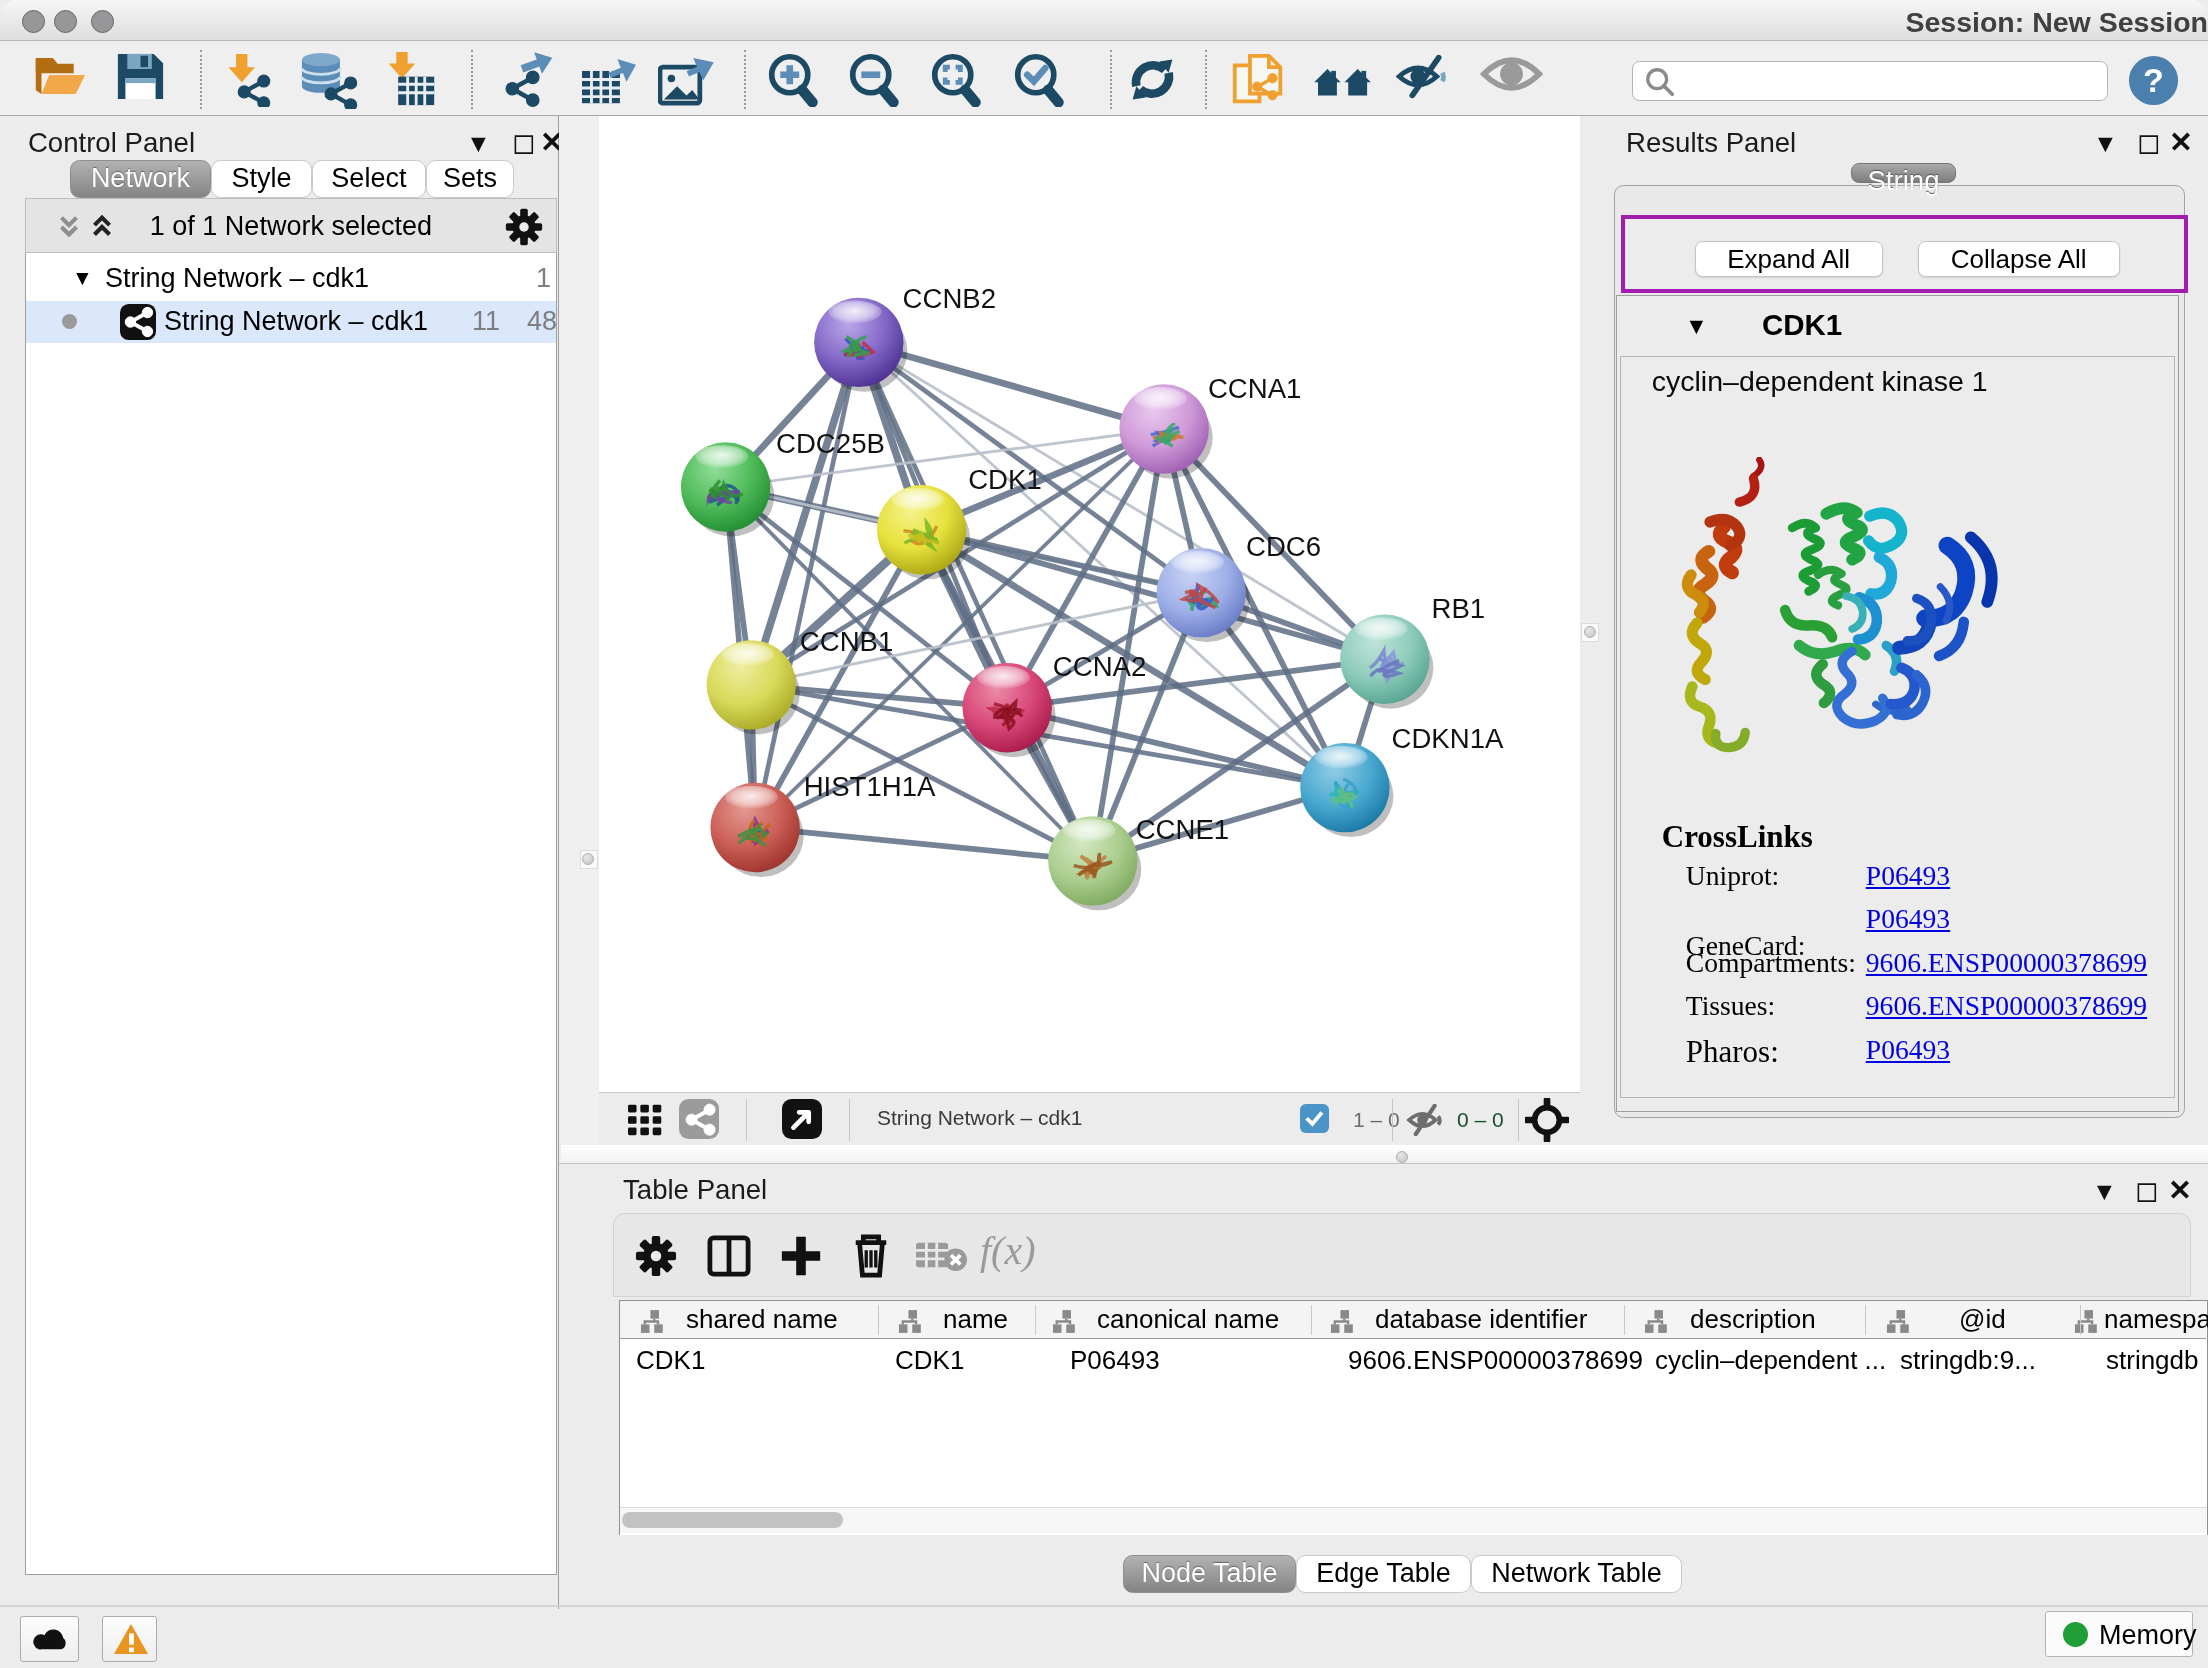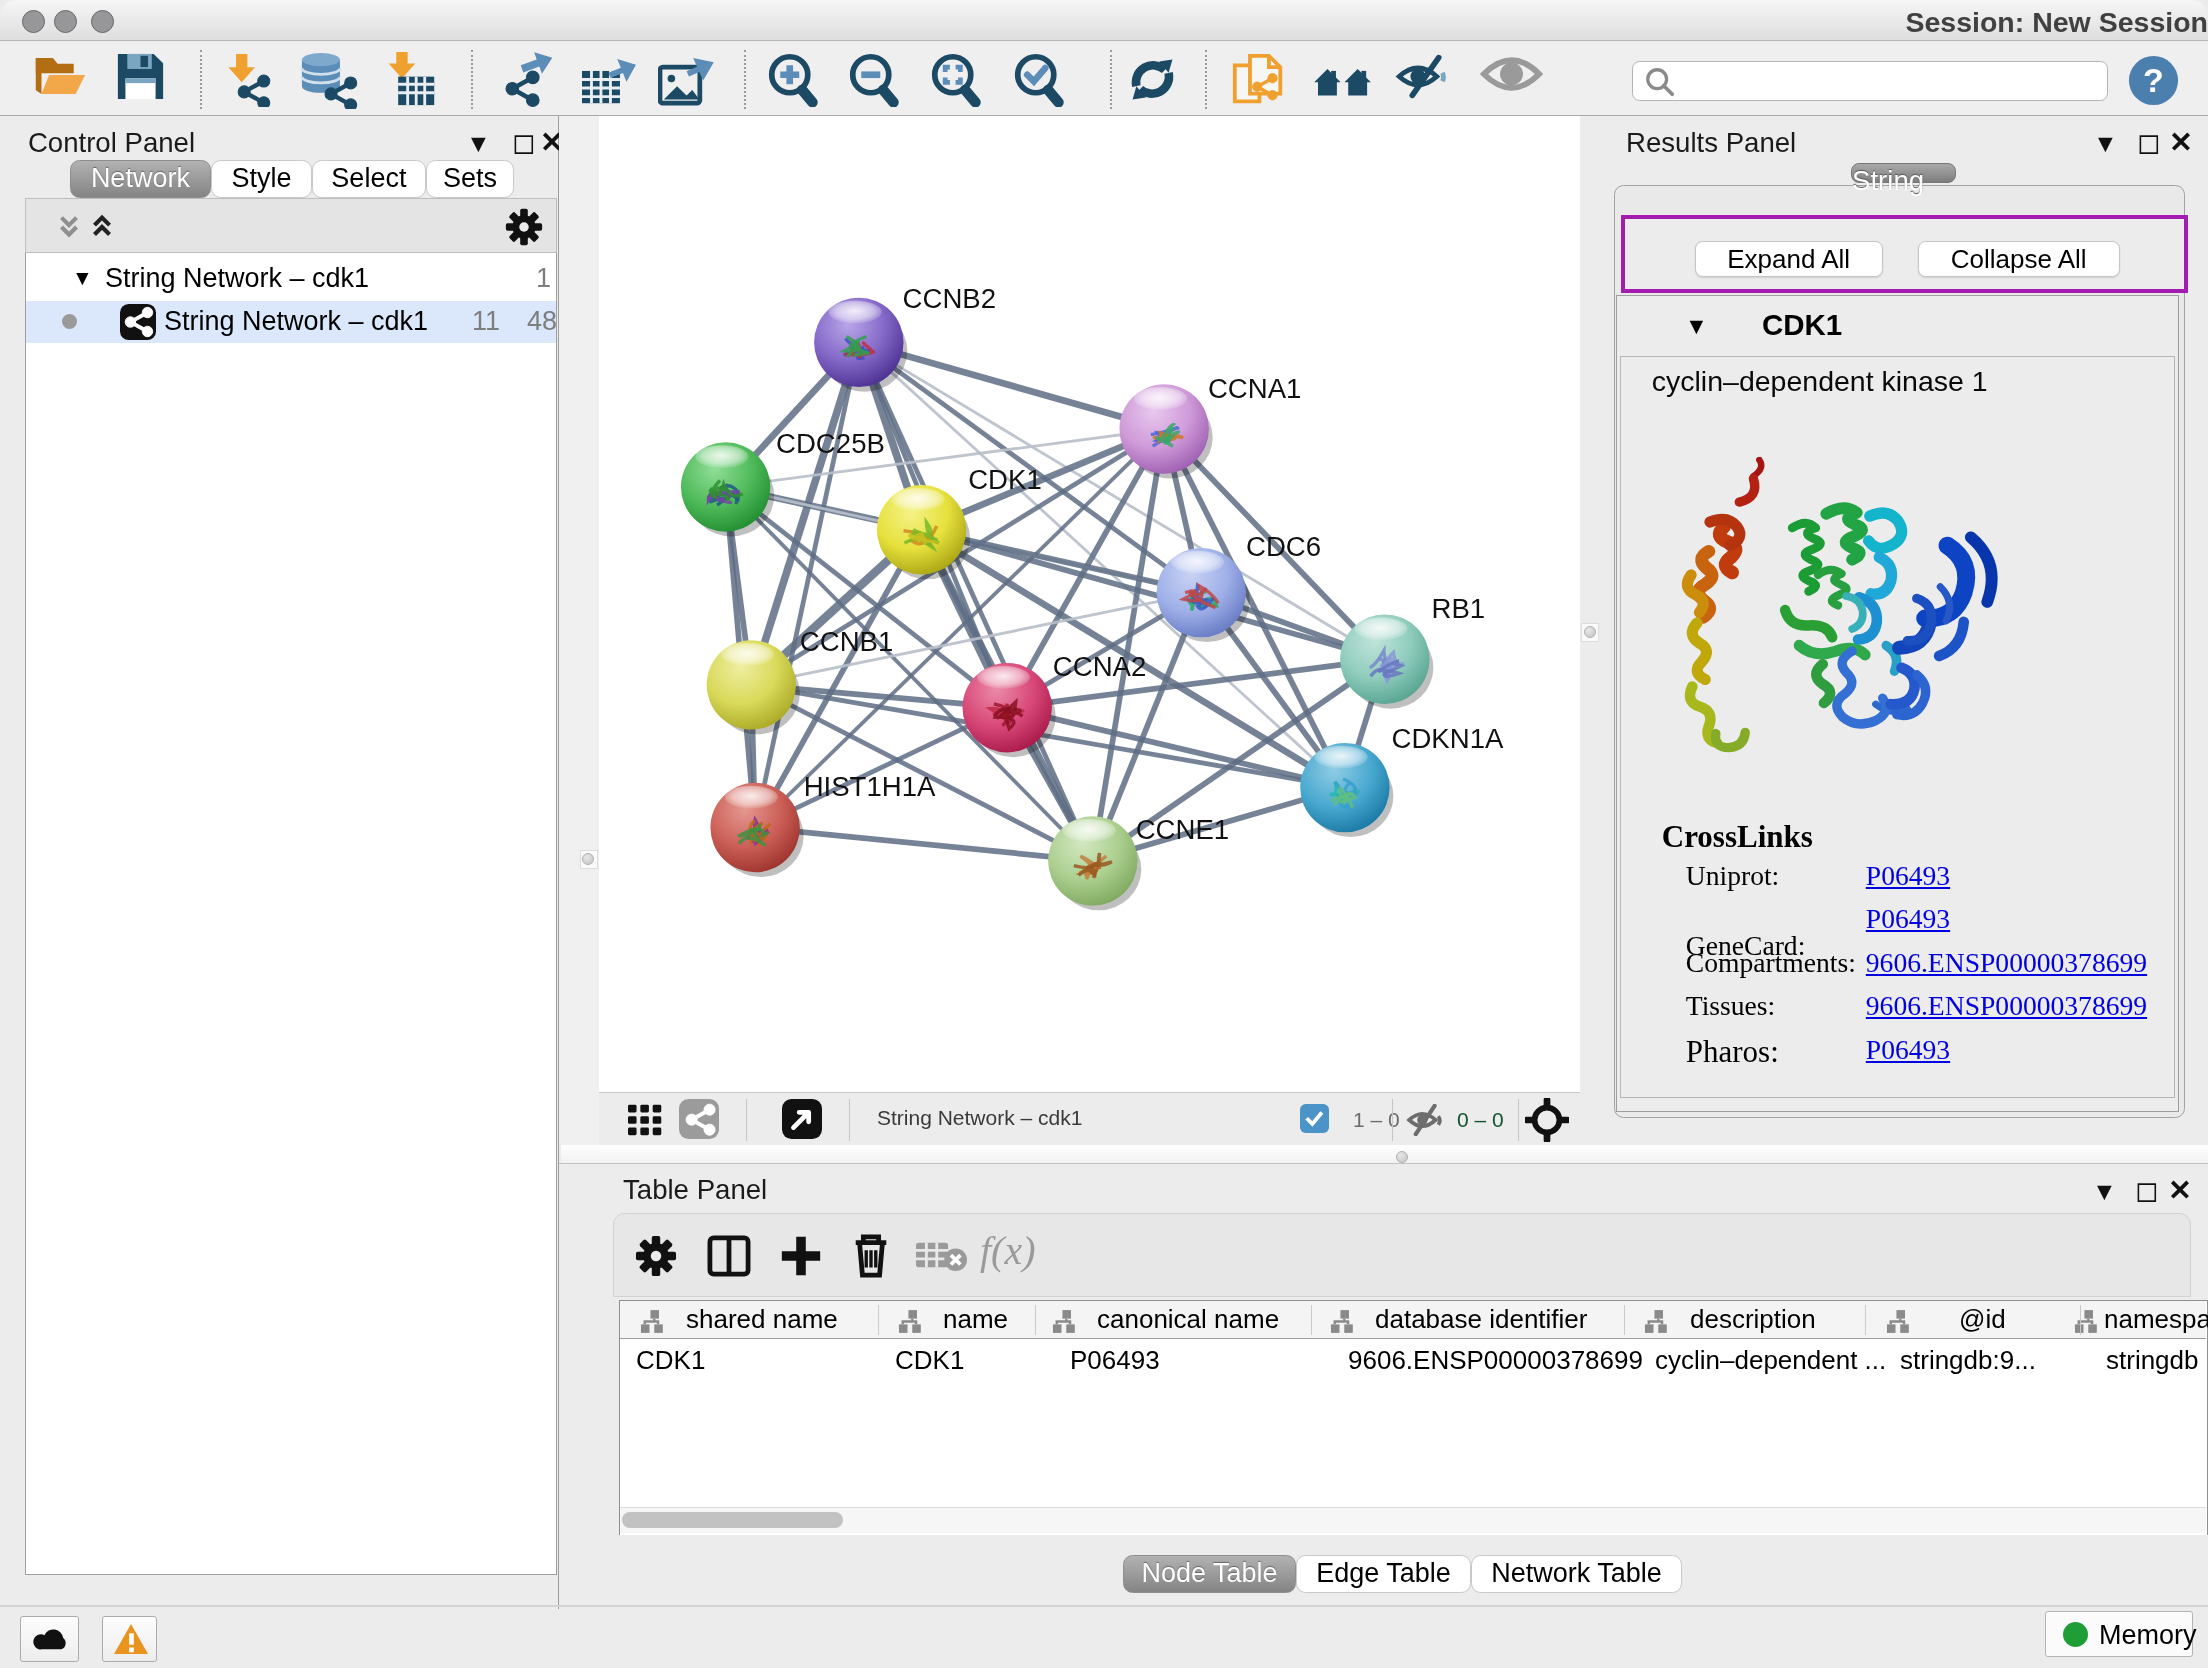--- a/index.html
+++ b/index.html
@@ -48,21 +48,21 @@
 .knobsq{position:absolute;background:#fafafa;border:1px solid #dcdcdc}
 .knob{position:absolute;width:12.4px;height:12.4px;border-radius:50%;
   background:radial-gradient(circle at 35% 30%,#e8e8e8,#c2c2c2);border:1px solid #b0b0b0}
 #hsplit{position:absolute;left:561px;top:1145px;width:1647px;height:18px;background:linear-gradient(#ffffff,#f1f1f1)}
 
 #rpanel{position:absolute;left:1582px;top:116px;width:627px;height:1029px;background:#ececec}
 #rbox{position:absolute;left:32px;top:69px;width:571px;height:933px;background:#e9e9e9;
   border:1.9px solid #a2a2a2;border-radius:9.5px}
 #stringtab{position:absolute;left:269px;top:48px;width:105px;height:20px;
   background:linear-gradient(#a9a9a9,#7d7d7d);border:1px solid #777;border-radius:8px;
-  color:#fff;font-size:27.6px;text-align:left;line-height:34px;text-shadow:0 -1px 1px #555}
+  color:#fff;font-size:27.6px;text-align:center;line-height:34px;text-shadow:0 -1px 1px #555}
 #expbox{position:absolute;left:6.7px;top:30px;width:567px;height:78px;background:#ececec;
   border:4px solid #a21caf}
 .wbtn{position:absolute;top:22px;height:36px;background:#fff;border:1px solid #c4c4c4;
   border-radius:7.6px;font-size:26px;color:#000;text-align:center;line-height:34px;
   box-shadow:0 1px 1.9px rgba(0,0,0,.12)}
 #cdkbox{position:absolute;left:1.9px;top:110px;width:563px;height:817px;background:#ececec;
   border:1px solid #9f9f9f}
 #cdkinner{position:absolute;left:2.9px;top:60px;width:555px;height:742px;background:#ececec;
   border:1px solid #b5b5b5}
 .serif{font-family:"Liberation Serif",serif}
@@ -249,20 +249,21 @@
         <div style="position:absolute;left:28.5px;top:13.3px"><svg width="30" height="30" viewBox="0 0 32 32" style="">
             <g fill="none" stroke="#8f8f8f" stroke-width="4.5">
               <path d="M8 6 L16 14 L24 6 M8 16 L16 24 L24 16"></path>
             </g>
           </svg></div>
         <div style="position:absolute;left:61px;top:13.3px"><svg width="30" height="30" viewBox="0 0 32 32" style="">
             <g fill="none" stroke="#222" stroke-width="4.5">
               <path d="M8 14 L16 6 L24 14 M8 24 L16 16 L24 24"></path>
             </g>
           </svg></div>
+        <div style="position:absolute;left:0;top:12.4px;width:100%;text-align:center;font-size:27px;color:#000">1 of 1 Network selected</div>
         <div style="position:absolute;left:479px;top:8.6px"><svg width="38" height="38" viewBox="0 0 40 40" style="">
             <g transform="translate(20 20) scale(0.909)">
               <circle r="13.5" fill="#111"></circle>
               <rect x="-4.4" y="-21" width="8.8" height="10" rx="2" fill="#111" transform="rotate(0)"></rect>
               <rect x="-4.4" y="-21" width="8.8" height="10" rx="2" fill="#111" transform="rotate(45)"></rect>
               <rect x="-4.4" y="-21" width="8.8" height="10" rx="2" fill="#111" transform="rotate(90)"></rect>
               <rect x="-4.4" y="-21" width="8.8" height="10" rx="2" fill="#111" transform="rotate(135)"></rect>
               <rect x="-4.4" y="-21" width="8.8" height="10" rx="2" fill="#111" transform="rotate(180)"></rect>
               <rect x="-4.4" y="-21" width="8.8" height="10" rx="2" fill="#111" transform="rotate(225)"></rect>
               <rect x="-4.4" y="-21" width="8.8" height="10" rx="2" fill="#111" transform="rotate(270)"></rect>

